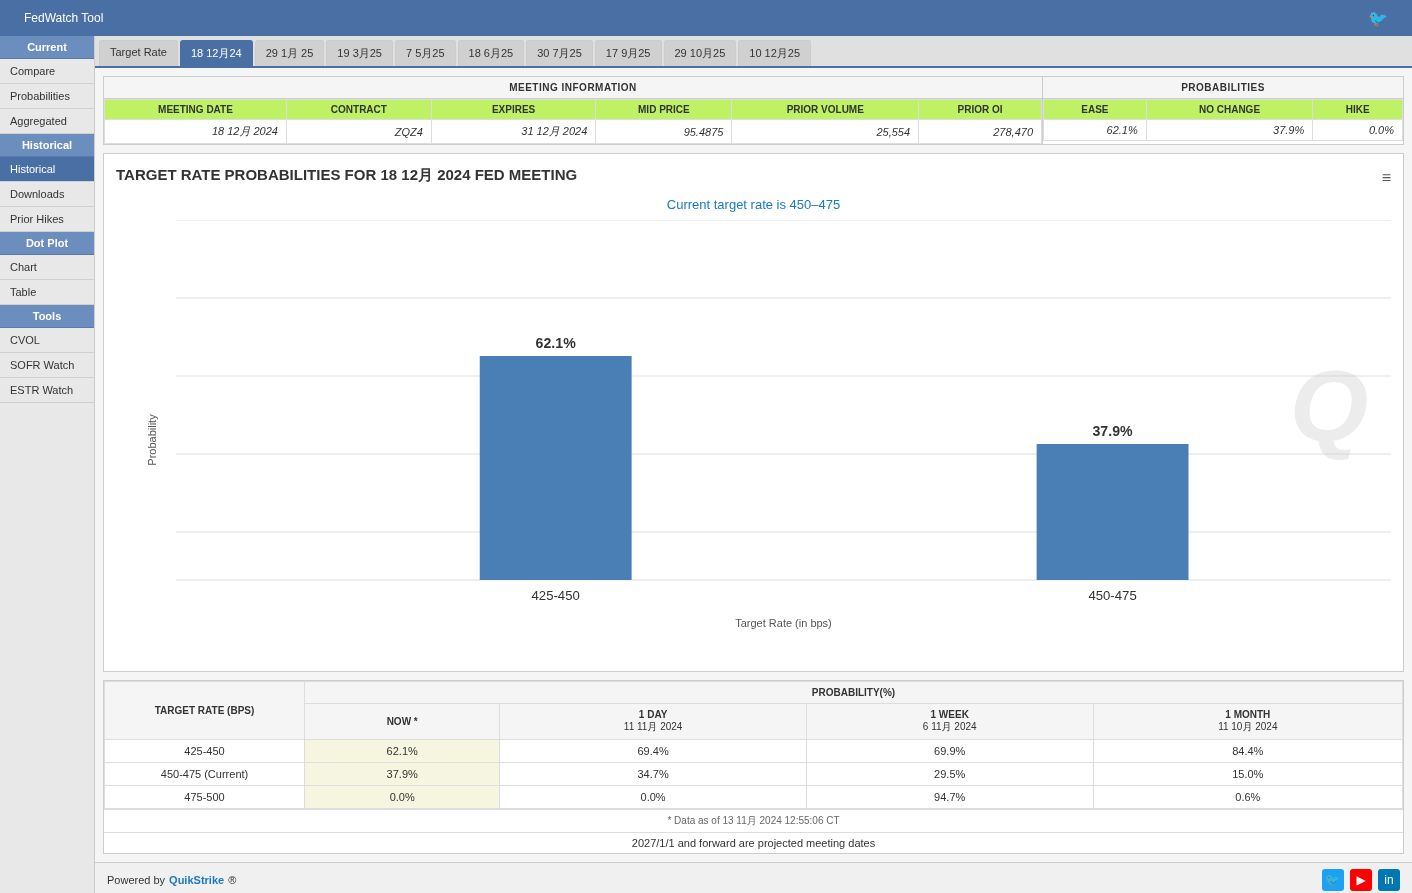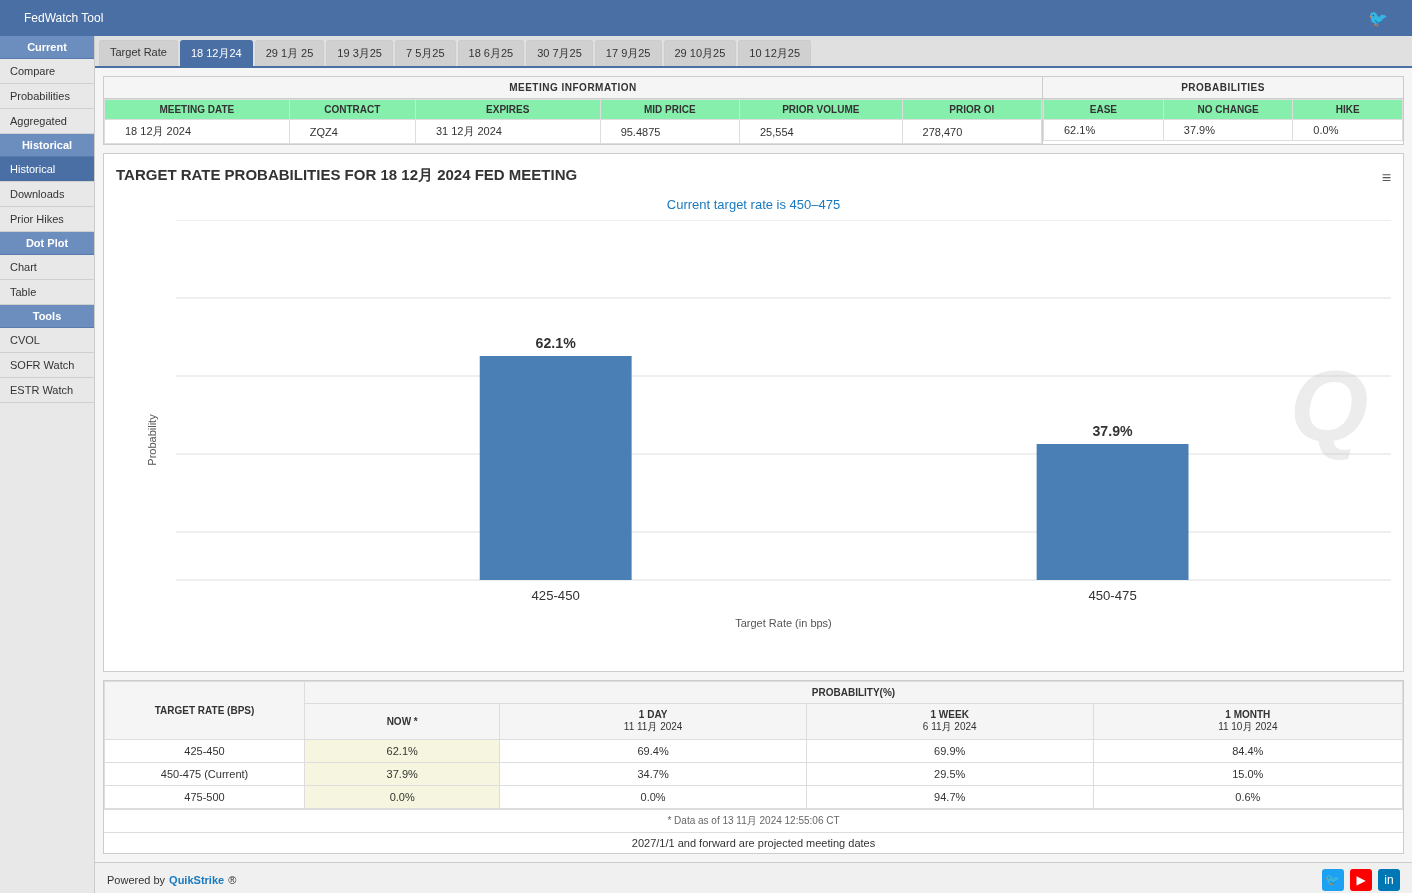--- a/index.html
+++ b/index.html
@@ -96,31 +96,32 @@
       background: #f5f5f5;
       border-bottom: 1px solid #ccc;
       letter-spacing: 0.5px;
     }
     .info-table {
       width: 100%;
       border-collapse: collapse;
       font-size: 11px;
     }
     .info-table th {
-      background: #86efac;
+      background: #bef264;
       border: 1px solid #ddd;
       padding: 4px 8px;
       text-align: center;
       font-size: 10px;
       font-weight: bold;
     }
     .info-table td {
       border: 1px solid #ddd;
-      padding: 4px 20px;
-      text-align: left;
+      padding: 4px 8px;
+      text-align: right;
+      font-style: italic;
     }
 
     
     .chart-section {
       margin: 8px;
       background: white;
       border: 1px solid #ccc;
       padding: 12px;
     }
     .chart-title {

